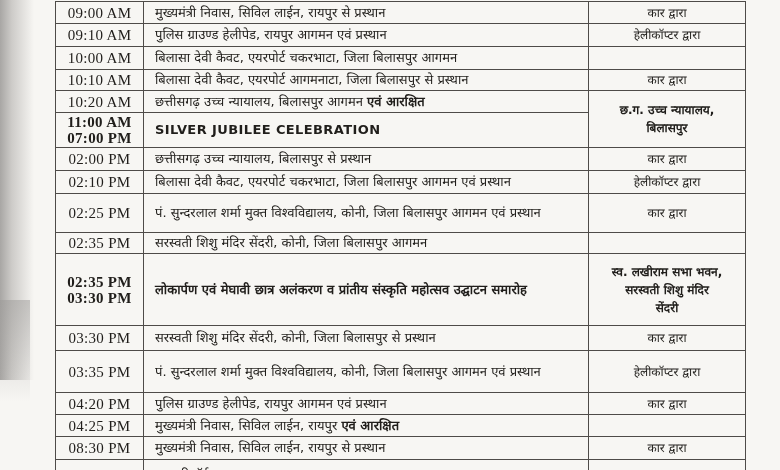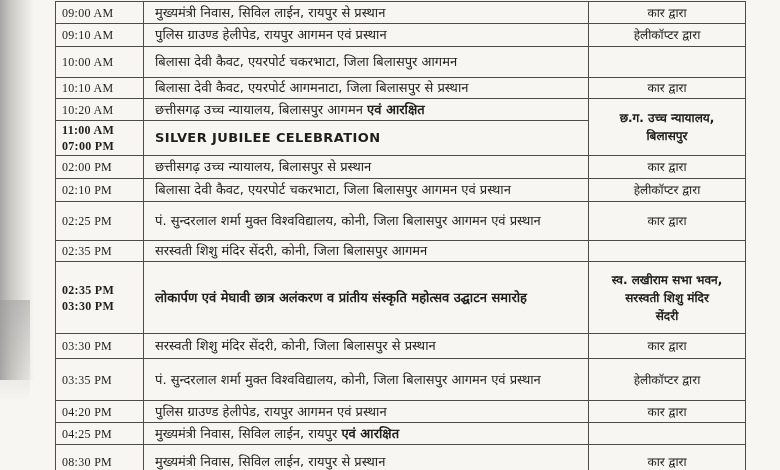--- a/index.html
+++ b/index.html
@@ -25,22 +25,22 @@
     width:690px;table-layout:fixed;
     border-collapse:collapse;
   }
   .sched td{
     border:1px solid #4e4b48;
     padding:1px 6px;
     vertical-align:middle;
     overflow:hidden;
   }
   .sched td.t{
-    text-align:left;
-    font-size:12px;
+    text-align:center;
+    font-size:15px;
     white-space:pre-line;
     line-height:16px;
     letter-spacing:.3px;
   }
   .sched td.a{
     font-family:"DejaVu Sans","Liberation Sans",sans-serif;
     font-size:13px;
     line-height:18px;
     padding-left:11px;
   }
@@ -71,21 +71,21 @@
     <tr style="height:22px">
       <td class="t">09:00 AM</td>
       <td class="a">मुख्यमंत्री निवास, सिविल लाईन, रायपुर से प्रस्थान</td>
       <td class="m">कार द्वारा</td>
     </tr>
     <tr style="height:23px">
       <td class="t">09:10 AM</td>
       <td class="a">पुलिस ग्राउण्ड हेलीपेड, रायपुर आगमन एवं प्रस्थान</td>
       <td class="m">हेलीकॉप्टर द्वारा</td>
     </tr>
-    <tr style="height:31px">
+    <tr style="height:23px">
       <td class="t">10:00 AM</td>
       <td class="a">बिलासा देवी कैवट, एयरपोर्ट चकरभाटा, जिला बिलासपुर आगमन</td>
       <td class="m"></td>
     </tr>
     <tr style="height:18px">
       <td class="t">10:10 AM</td>
       <td class="a">बिलासा देवी कैवट, एयरपोर्ट आगमनाटा, जिला बिलासपुर से प्रस्थान</td>
       <td class="m">कार द्वारा</td>
     </tr>
     <tr style="height:22px">
@@ -140,21 +140,21 @@
     <tr style="height:22px">
       <td class="t">04:20 PM</td>
       <td class="a">पुलिस ग्राउण्ड हेलीपेड, रायपुर आगमन एवं प्रस्थान</td>
       <td class="m">कार द्वारा</td>
     </tr>
     <tr style="height:22px">
       <td class="t">04:25 PM</td>
       <td class="a"><span>मुख्यमंत्री निवास, सिविल लाईन, रायपुर </span><b>एवं आरक्षित</b></td>
       <td class="m"></td>
     </tr>
-    <tr style="height:34px">
+    <tr style="height:23px">
       <td class="t">08:30 PM</td>
       <td class="a">मुख्यमंत्री निवास, सिविल लाईन, रायपुर से प्रस्थान</td>
       <td class="m">कार द्वारा</td>
     </tr>
     <tr style="height:30px">
       <td class="t bold">09:00 PM</td>
       <td class="a">माया रिसॉर्ट रायपुर आगमन</td>
       <td class="m"></td>
     </tr>
   </tbody>

